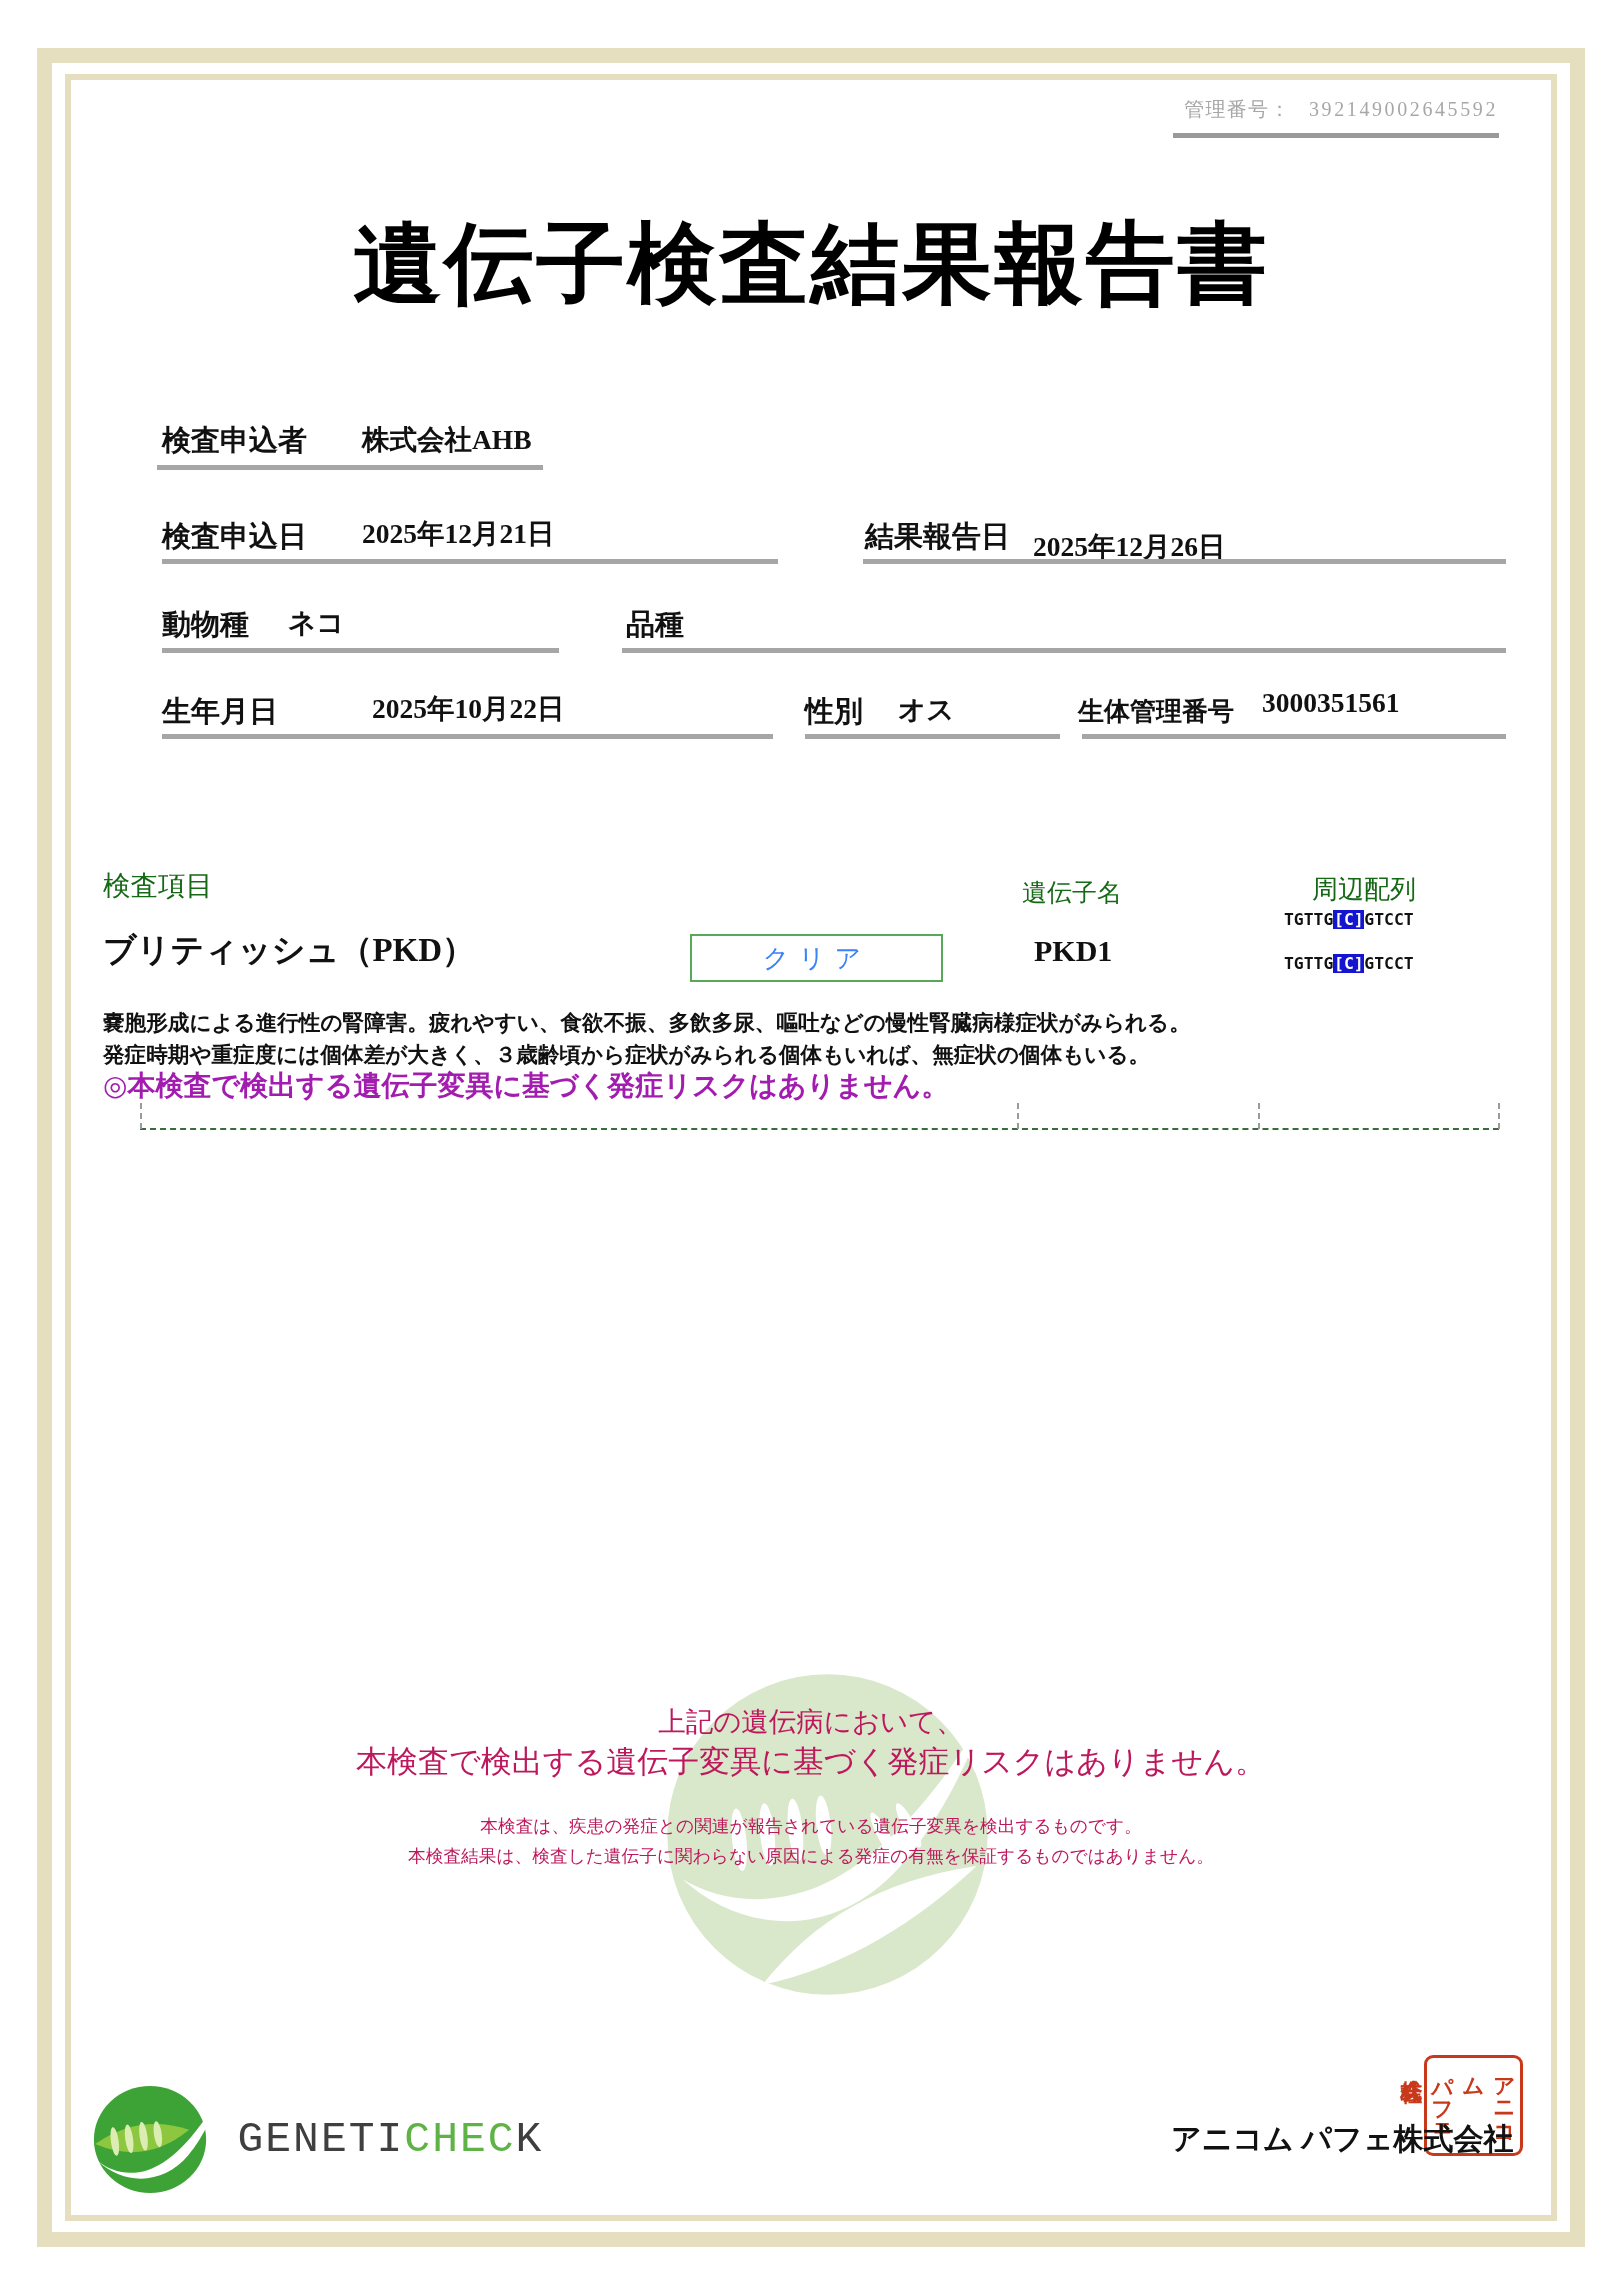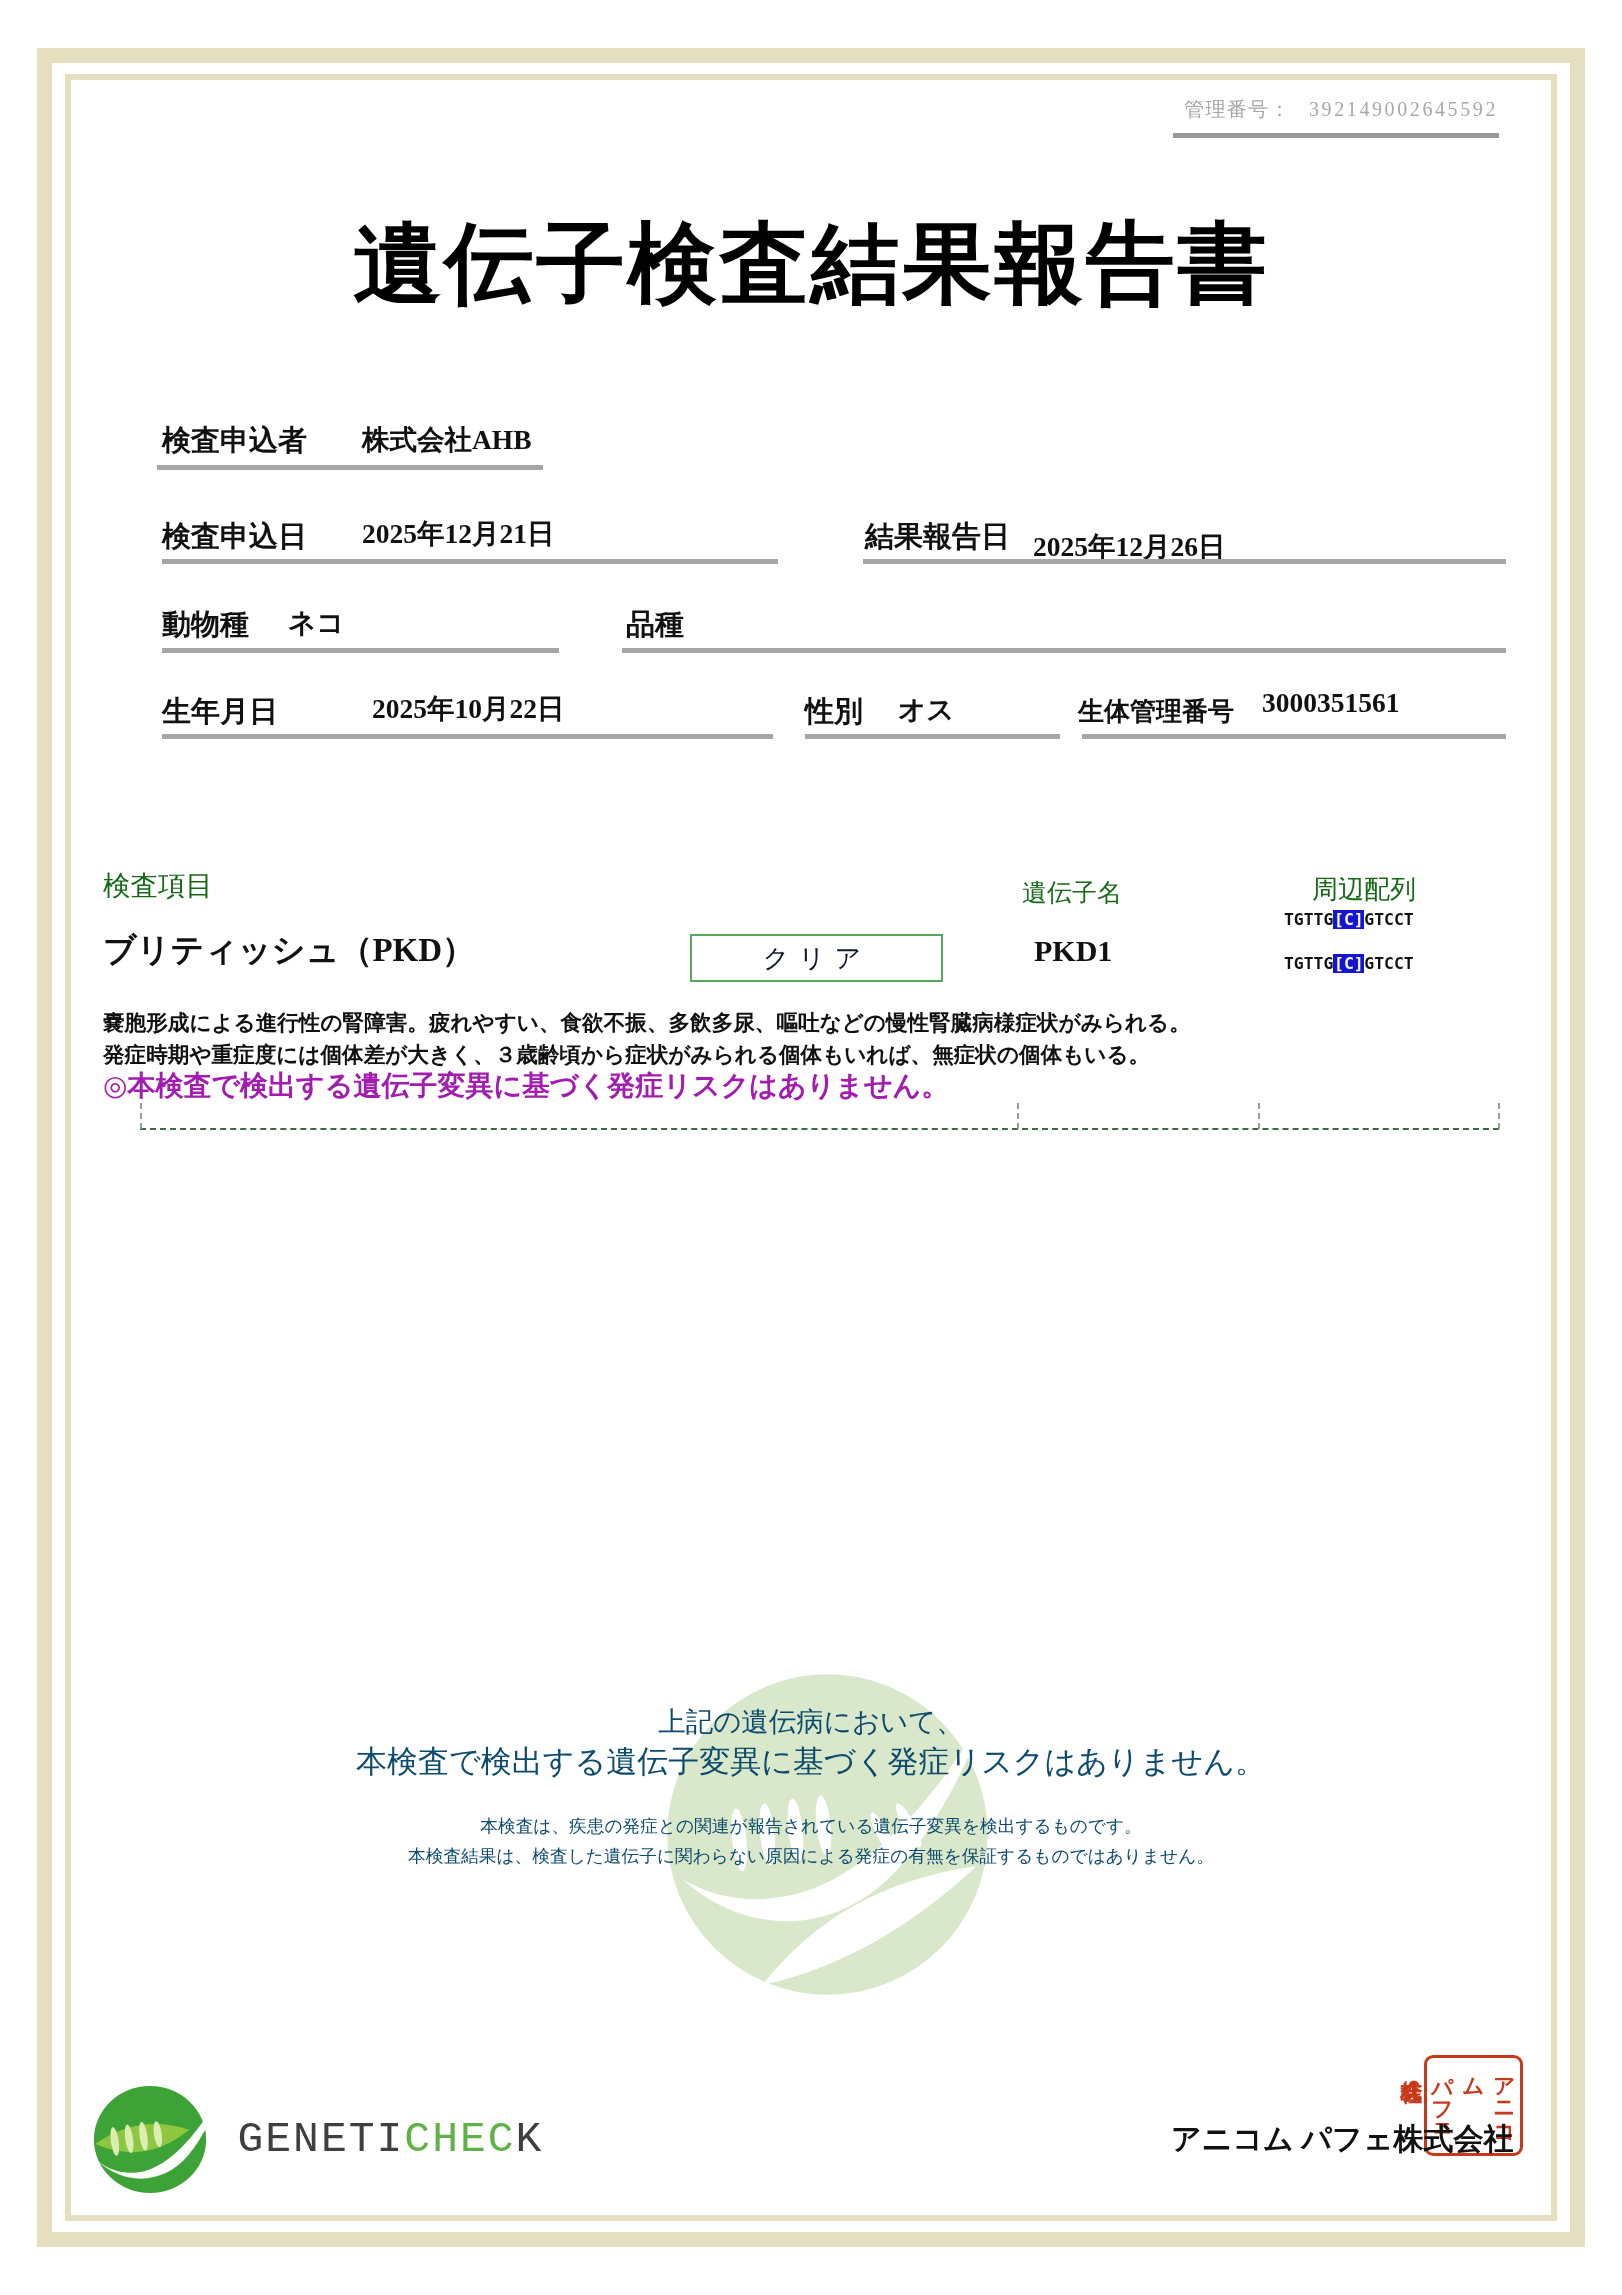--- a/index.html
+++ b/index.html
@@ -23,30 +23,30 @@
   .title{left:0;right:0;top:204px;text-align:center;font-size:89px;font-weight:600;letter-spacing:2.6px;color:#000;}
   
   .lbl{font-size:29px;font-weight:700;white-space:nowrap;}
   .val{font-size:27.5px;font-weight:600;white-space:nowrap;}
   .uline{height:4.6px;background:#a6a6a6;}
   
   .green-head{color:#156915;font-weight:400;white-space:nowrap;}
   .item-name{left:103px;top:928px;font-size:33px;font-weight:800;}
   .clear-box{left:690px;top:934px;width:253px;height:48px;border:2.6px solid #57a857;box-sizing:border-box;
              display:flex;align-items:center;justify-content:center;}
-  .clear-box span{color:#0f172a;font-size:26px;letter-spacing:9.2px;font-weight:500;}
+  .clear-box span{color:#3b82f6;font-size:26px;letter-spacing:9.2px;font-weight:500;}
   .gene-name{left:1034px;top:934px;font-size:30px;font-weight:600;}
   .seq{font-family:"DejaVu Sans Mono","Liberation Mono",monospace;font-size:16.4px;font-weight:700;letter-spacing:0px;white-space:nowrap;}
   .seq .variant{background:#1515cf;color:#ffffff;padding:0 0.7px;}
   .desc{left:103px;font-size:21.6px;font-weight:700;white-space:nowrap;}
   .risk{left:103px;top:1067px;font-size:28px;font-weight:700;color:#a21caf;white-space:nowrap;}
   .dash-h{left:140px;top:1128px;width:1359px;height:0;border-top:2.6px dashed #3a6b3a;}
   .dash-v{top:1103px;height:26px;width:0;border-left:2px dashed #9a9a9a;}
   
-  .center-txt{left:0;right:0;text-align:center;font-family:"Liberation Sans","DejaVu Sans",sans-serif;color:#0c4a6e;white-space:nowrap;}
+  .center-txt{left:0;right:0;text-align:center;font-family:"Liberation Sans","DejaVu Sans",sans-serif;color:#be185d;white-space:nowrap;}
   .sum1{top:1704px;font-size:27.5px;}
   .sum2{top:1741px;font-size:31px;}
   .disc{font-size:17.7px;}
   .disc1{top:1814px;}
   .disc2{top:1844px;}
   
   .watermark{left:664px;top:1671px;width:327px;height:327px;z-index:0;}
   .layer{z-index:2;}
   
   .footer-logo{left:90px;top:2084px;display:flex;align-items:center;z-index:2;}

